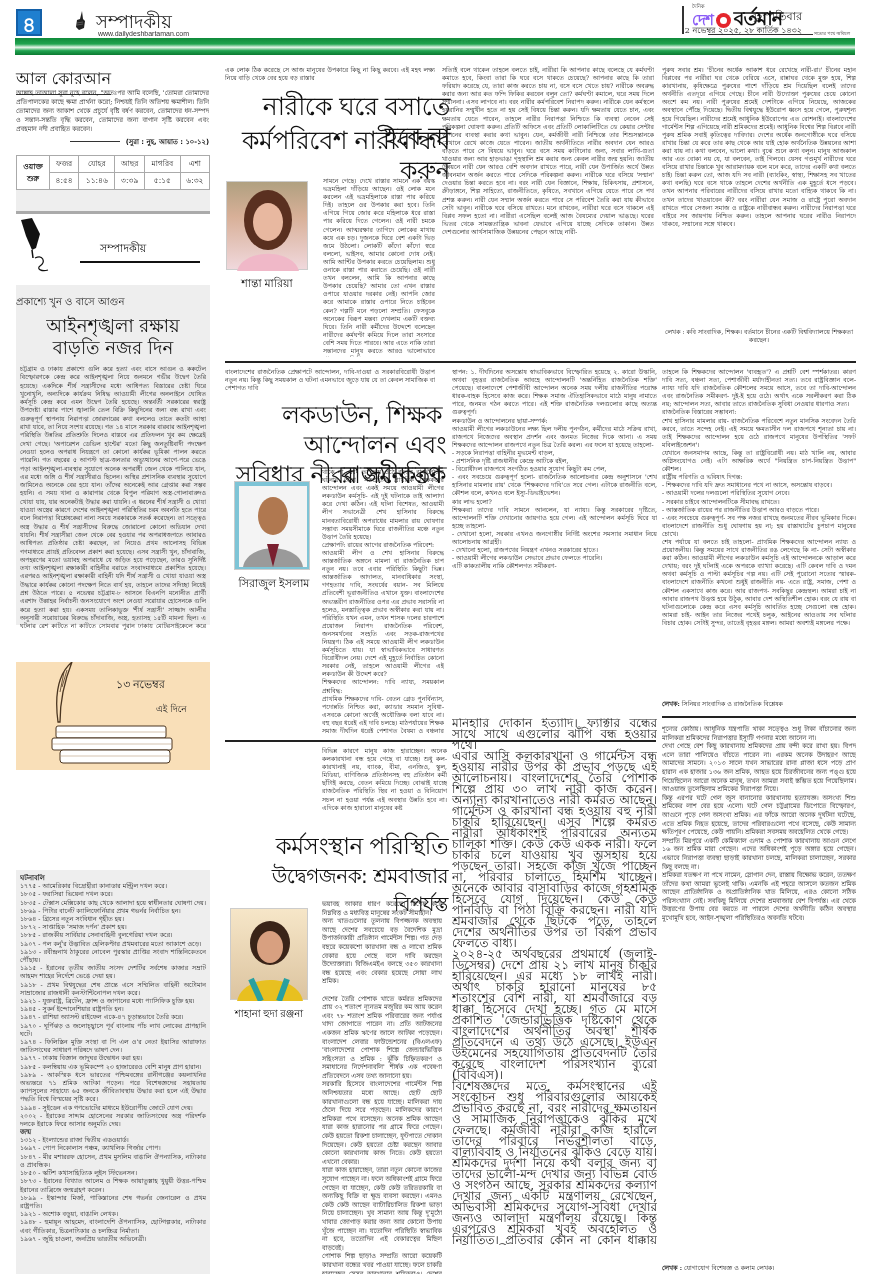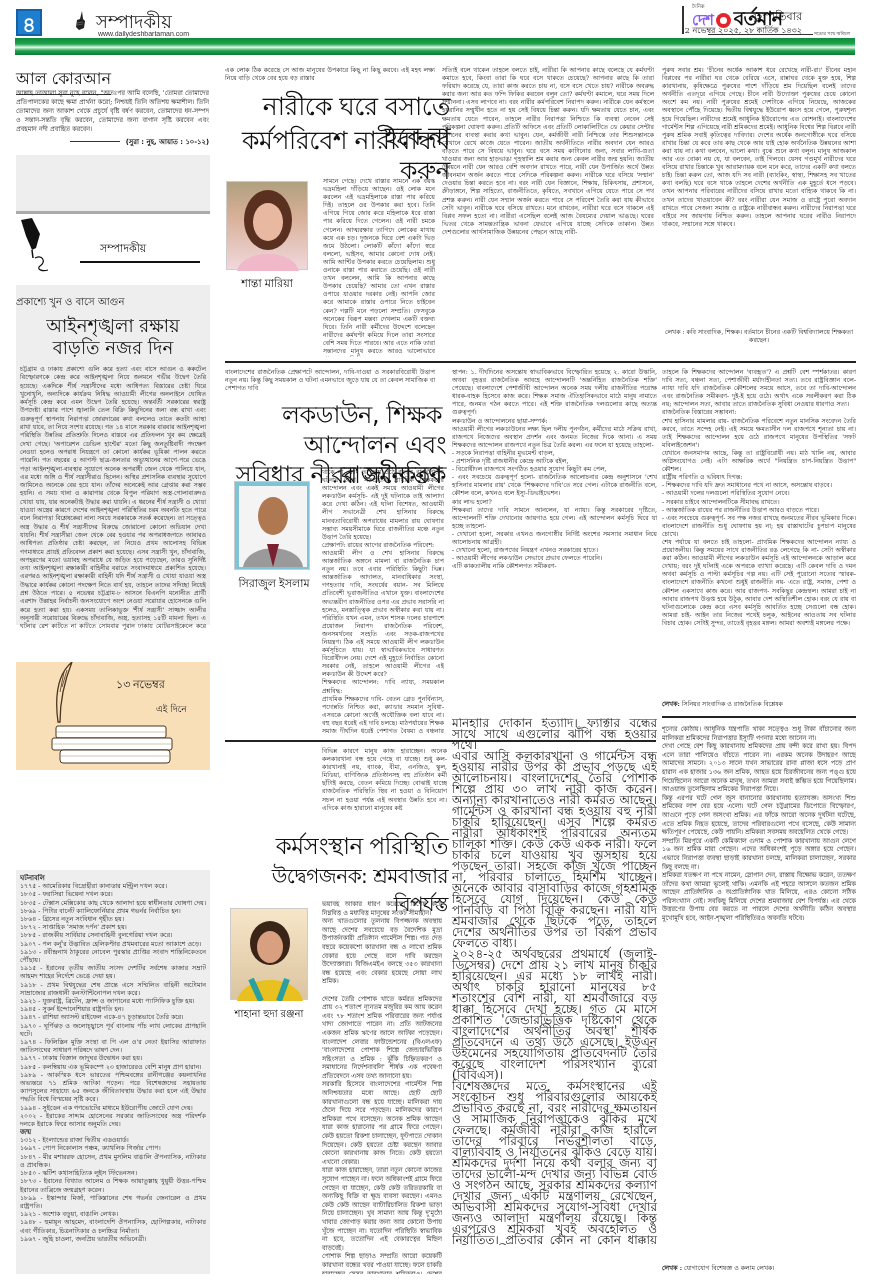--- a/index.html
+++ b/index.html
@@ -4,21 +4,21 @@
 <style>
 *{box-sizing:border-box;margin:0;padding:0}
 body{width:870px;height:1284px;background:#fff;font-family:"DejaVu Sans",sans-serif;color:#1a1a1a;position:relative;overflow:hidden}
 .abs{position:absolute}
 .p{font-size:6.2px;line-height:8.1px;text-align:justify;color:#222;overflow:hidden;font-family:"DejaVu Serif",serif}
 .p b{font-weight:bold}
 .hdr-num{left:16px;top:9px;width:26px;height:27px;background:#1f7fcf;color:#fff;font-size:21px;font-weight:bold;text-align:center;line-height:27px;border:2px solid #1360a8;font-family:"Liberation Sans",sans-serif}
 .greenbar{left:15px;top:38px;width:840px;height:17px;background:linear-gradient(180deg,#0f8a3a 0%,#1fa34f 35%,#e6f5ea 55%,#1fa34f 75%,#0c7a31 100%)}
 .rule{background:#222;height:2px}
 .photo{background:#e8e0d4;border:1px solid #ccc}
-.byline{font-size:11px;text-align:center;color:#111;font-family:Liberation Sans, sans-serif}
+.byline{font-size:11px;text-align:center;color:#111;font-family:Liberation Serif, serif}
 .headline{font-family:"DejaVu Sans",sans-serif;color:#111;font-weight:normal;text-align:right;letter-spacing:-0.5px}
 .graybox{background:#eeeeee}
 table.prayer{border-collapse:collapse;font-size:7.5px;width:100%;background:#fff}
 table.prayer td{border:1px solid #aaa;text-align:center;padding:2px 1px;color:#222}
 </style>
 </head>
 <body>
 
 <div class="abs hdr-num">৪</div>
 <div class="abs" style="left:74px;top:11px;width:14px;height:20px">
@@ -45,20 +45,39 @@
 <div class="abs" style="left:814px;top:31px;font-size:4.5px;color:#333">সত্যের পথে অবিচল</div>
 
 <div class="abs greenbar"></div>
 
 <div class="abs" style="left:16px;top:66px;font-size:16px;color:#111;font-family:'DejaVu Serif',serif;border-bottom:1px solid #333;padding-bottom:1px">আল কোরআন</div>
 <div class="abs p" style="left:16px;top:89px;width:193px;height:48px;font-size:6.4px;line-height:9px">আল্লাহ তাআলা সুরা নুহে বলেন, "অতঃপর আমি বলেছি, 'তোমরা তোমাদের প্রতিপালকের কাছে ক্ষমা প্রার্থনা করো; নিশ্চয়ই তিনি অতিশয় ক্ষমাশীল। তিনি তোমাদের জন্য আকাশ থেকে প্রচুর্যে বৃষ্টি বর্ষণ করবেন, তোমাদের ধন-সম্পদ ও সন্তান-সন্ততি বৃদ্ধি করবেন, তোমাদের জন্য বাগান সৃষ্টি করবেন এবং প্রবহমান নদী প্রবাহিত করবেন।</div>
 <div class="abs" style="left:70px;top:141px;width:50px;height:1px;background:#333"></div>
 <div class="abs" style="left:120px;top:136px;width:89px;text-align:right;font-size:6.8px;font-weight:bold;color:#111">(সুরা : নুহ, আয়াত : ১০-১২)</div>
 
 <div class="abs graybox" style="left:16px;top:155px;width:194px;height:56px">
+  <table class="prayer">
+    <tbody>
+        <tr>
+      <td rowspan="2" style="font-weight:bold;width:33px">ওয়াক্ত শুরু</td>
+      <td>ফজর</td>
+      <td>যোহর</td>
+      <td>আছর</td>
+      <td>মাগরিব</td>
+      <td>এশা</td>
+    </tr>
+    <tr>
+      <td>৪:৫৪</td>
+      <td>১১:৪৬</td>
+      <td>৩:৩৯</td>
+      <td>৫:১৫</td>
+      <td>৬:৩২</td>
+    </tr>
+  </tbody>
+    </table>
 </div>
 <div class="abs" style="left:16px;top:211px;width:194px;height:3px;background:#aaa"></div>
 
 <div class="abs" style="left:18px;top:218px;width:40px;height:56px">
   <svg width="40" height="56" viewBox="0 0 40 56">
       <path d="M3 2 L14 0 L22 16 L18 30 L14 32 L8 18 Z" fill="#111"></path>
       <path d="M14 32 L15 40" stroke="#111" stroke-width="1.5"></path>
       <path d="M17 40 C25 36 28 44 22 48 C18 51 24 54 30 52" stroke="#111" stroke-width="1.2" fill="none"></path>
     </svg>
 </div>

